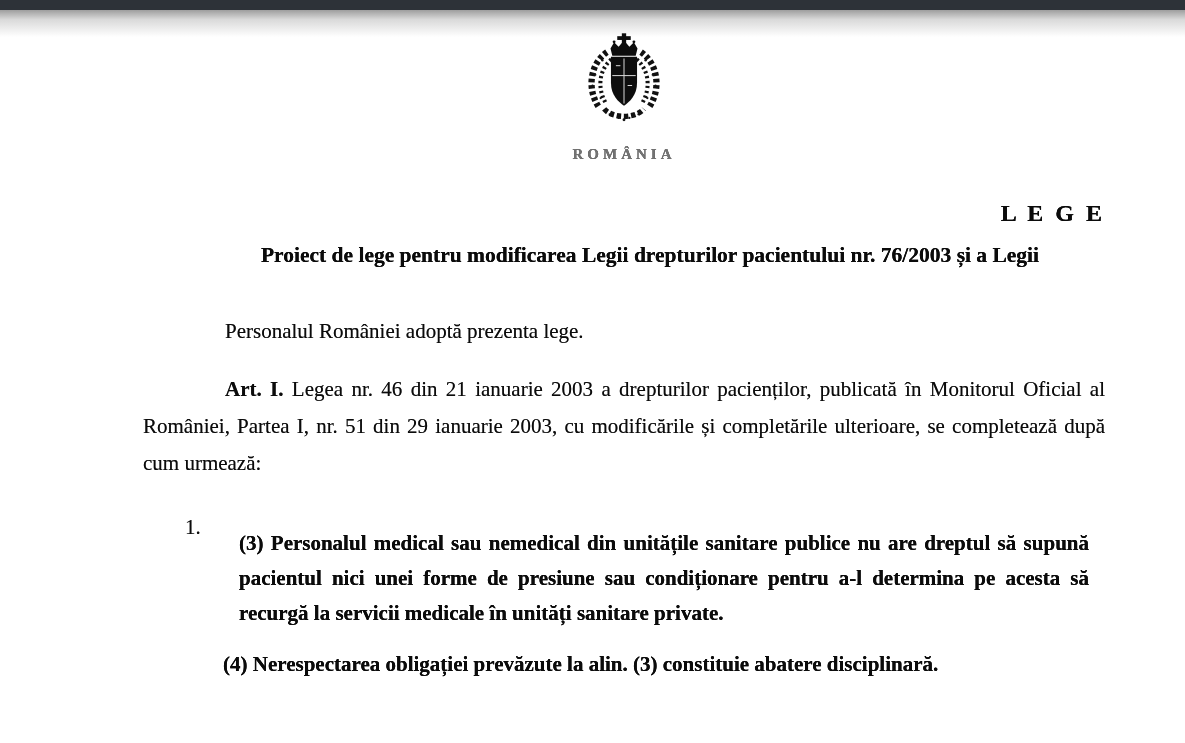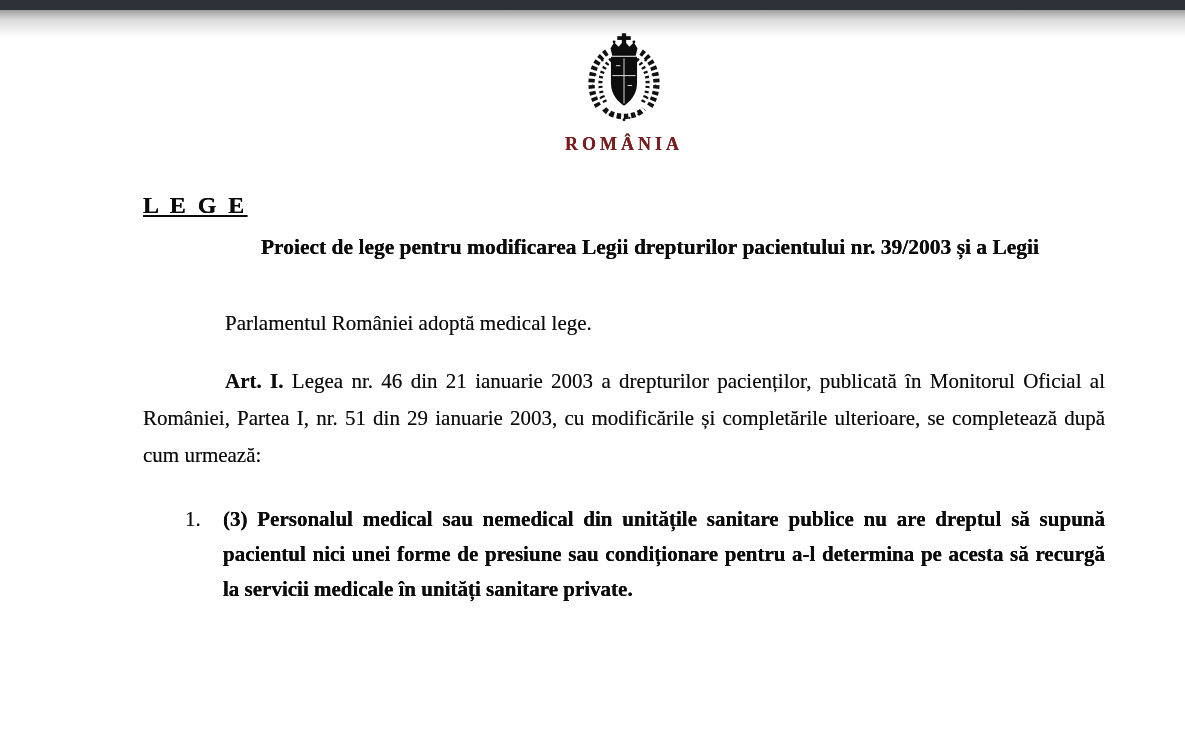--- a/index.html
+++ b/index.html
@@ -20,30 +20,29 @@
 
   .page {
     position: absolute; top: 10px; left: 0; width: 1185px; height: 733px;
     color: #0b0b0b;
   }
   .content { position: absolute; left: 143px; right: 80px; top: 0; }
 
   .emblem-wrap { margin-top: 23px; text-align: center; }
   .emblem-wrap svg { display: inline-block; }
   .country-label {
-    margin-top: 1px;
-    font-size: 18px; font-weight: bold; letter-spacing: 4px;
-    color: #7f1d1d; text-shadow: 0 0 0.6px #333;
+    margin-top: 13px;
+    font-size: 15px; font-weight: bold; letter-spacing: 4px;
+    color: #737373; text-shadow: 0 0 0.6px #333;
   }
 
   .law-heading {
-    margin-top: 37px; text-align: left;
+    margin-top: 37px; text-align: right;
     font-size: 24px; font-weight: bold; letter-spacing: 3px; line-height: 26px;
     text-shadow: 0 0 0.5px #000;
-    text-decoration: underline;
   }
 
   .law-title {
     margin-top: 9px; text-align: center;
     font-size: 21.5px; font-weight: bold; line-height: 40px;
     text-shadow: 0 0 0.5px #000;
   }
   .law-title .t1 { transform: translateX(26px); }
   .law-title .t2 { transform: translateX(-18px); }
 
@@ -116,34 +115,35 @@
               <circle cx="44" cy="94" r="1.2"></circle>
               <circle cx="56" cy="94" r="1.2"></circle>
           </g>
         </svg>
         <div class="country-label">ROMÂNIA</div>
       </div>
 
       <div class="law-heading">L E G E</div>
 
       <div class="law-title">
-        <div class="t1">Proiect de lege pentru modificarea Legii drepturilor pacientului nr. 39/2003 și a Legii</div>
+        <div class="t1">Proiect de lege pentru modificarea Legii drepturilor pacientului nr. 76/2003 și a Legii</div>
       </div>
 
-      <p class="body-text intro-par scan-ink">Parlamentul României adoptă medical lege.</p>
+      <p class="body-text intro-par scan-ink">Personalul României adoptă prezenta lege.</p>
 
       <p class="body-text article-par scan-ink">
         <b>Art. I.</b>
         <span>Legea nr. 46 din 21 ianuarie 2003 a drepturilor pacienților, publicată în Monitorul Oficial al României, Partea I, nr. 51 din 29 ianuarie 2003, cu modificările și completările ulterioare, se completează după cum urmează:</span>
       </p>
 
       <div class="body-text amendment-list">
         <div class="list-item">
           <div class="list-number scan-ink">1.</div>
           <div class="list-body">
-            <p style="margin:0" class="provision">(3) Personalul medical sau nemedical din unitățile sanitare publice nu are dreptul să supună pacientul nici unei forme de presiune sau condiționare pentru a-l determina pe acesta să recurgă la servicii medicale în unități sanitare private.</p>
+            <p style="margin:16px" class="provision">(3) Personalul medical sau nemedical din unitățile sanitare publice nu are dreptul să supună pacientul nici unei forme de presiune sau condiționare pentru a-l determina pe acesta să recurgă la servicii medicale în unități sanitare private.</p>
+            <p style="margin:0" class="provision last">(4) Nerespectarea obligației prevăzute la alin. (3) constituie abatere disciplinară.</p>
           </div>
         </div>
       </div>
 
     </div>
   </div>
 </div>
 
 </body></html>

